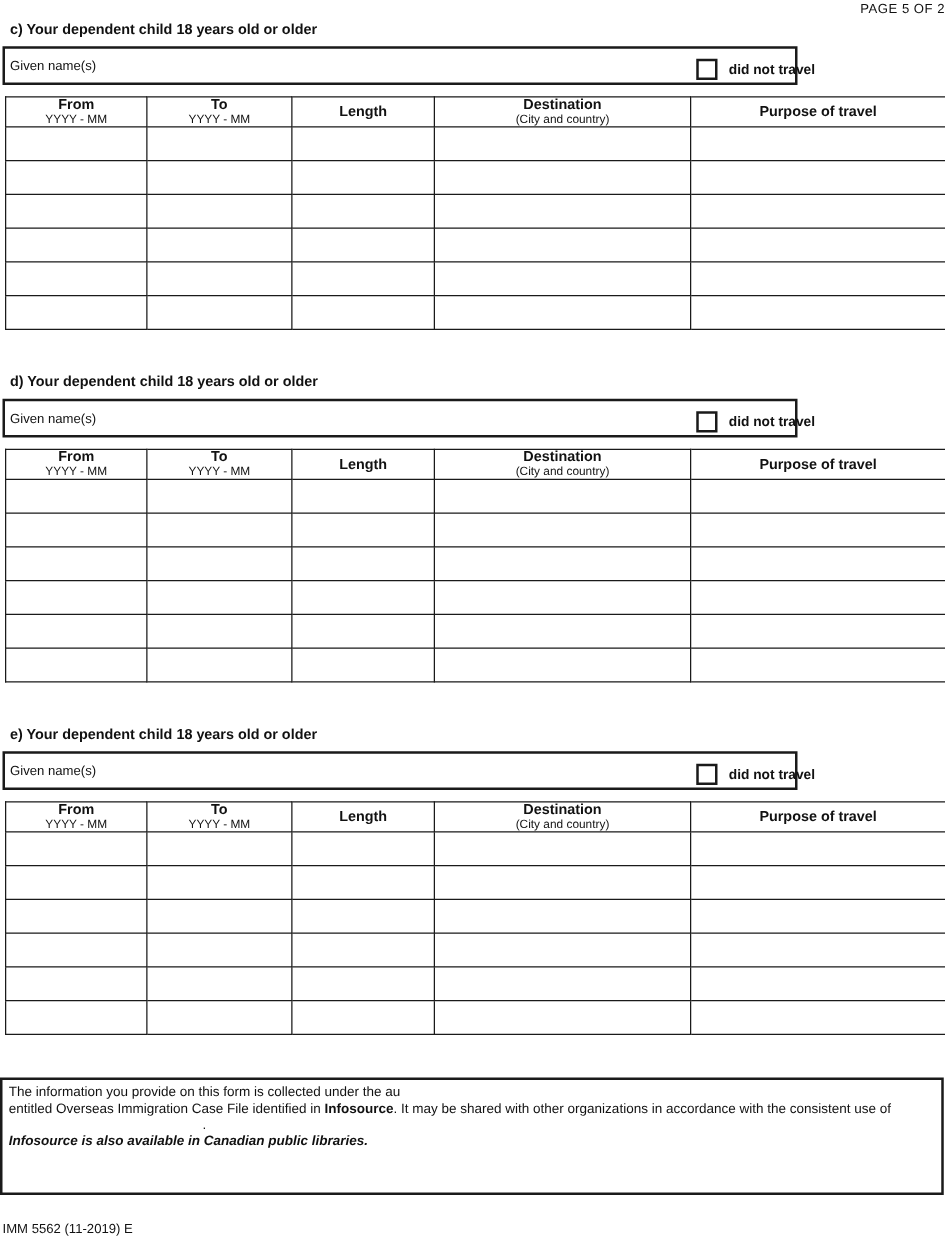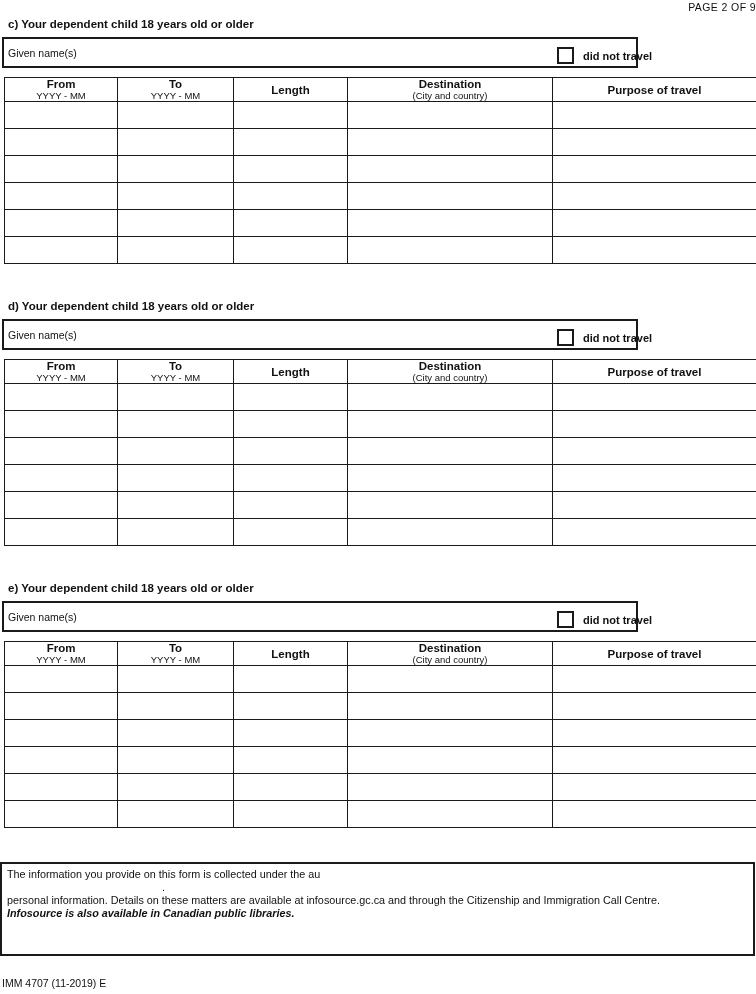--- a/index.html
+++ b/index.html
@@ -138,21 +138,21 @@
     position: absolute;
     top: 977px;
     left: 2px;
     font-size: 10.5px;
     white-space: nowrap;
   }
 </style>
 </head>
 <body>
 
-<div class="page-indicator">PAGE 2 OF 9</div>
+<div class="page-indicator">PAGE 5 OF 2</div>
 
 <div class="section sec-c">
   <div class="section-heading">c) Your dependent child 18 years old or older</div>
   <div class="given-name-box">
     <span>Given name(s)</span>
   </div>
   <div class="dnt-checkbox"></div>
   <div class="dnt-label">did not travel</div>
   <table class="travel-table">
     <colgroup>
@@ -394,18 +394,18 @@
           <td class="cell"></td>
           <td class="cell"></td>
           <td class="cell"></td>
         </tr>
       </tbody>
   </table>
 </div>
 
 <div class="info-box">
   <div class="info-line">The information you provide on this form is collected under the au</div>
+  <div class="info-line"><span>entitled Overseas Immigration Case File identified in </span><span class="bold">Infosource</span><span>. It may be shared with other organizations in accordance with the consistent use of</span></div>
   <div class="artifact-line">.</div>
-  <div class="info-line">personal information. Details on these matters are available at infosource.gc.ca and through the Citizenship and Immigration Call Centre.</div>
   <div class="info-line bold-line">Infosource is also available in Canadian public libraries.</div>
 </div>
 
-<div class="form-code">IMM 4707 (11-2019) E</div>
+<div class="form-code">IMM 5562 (11-2019) E</div>
 
 </body></html>

